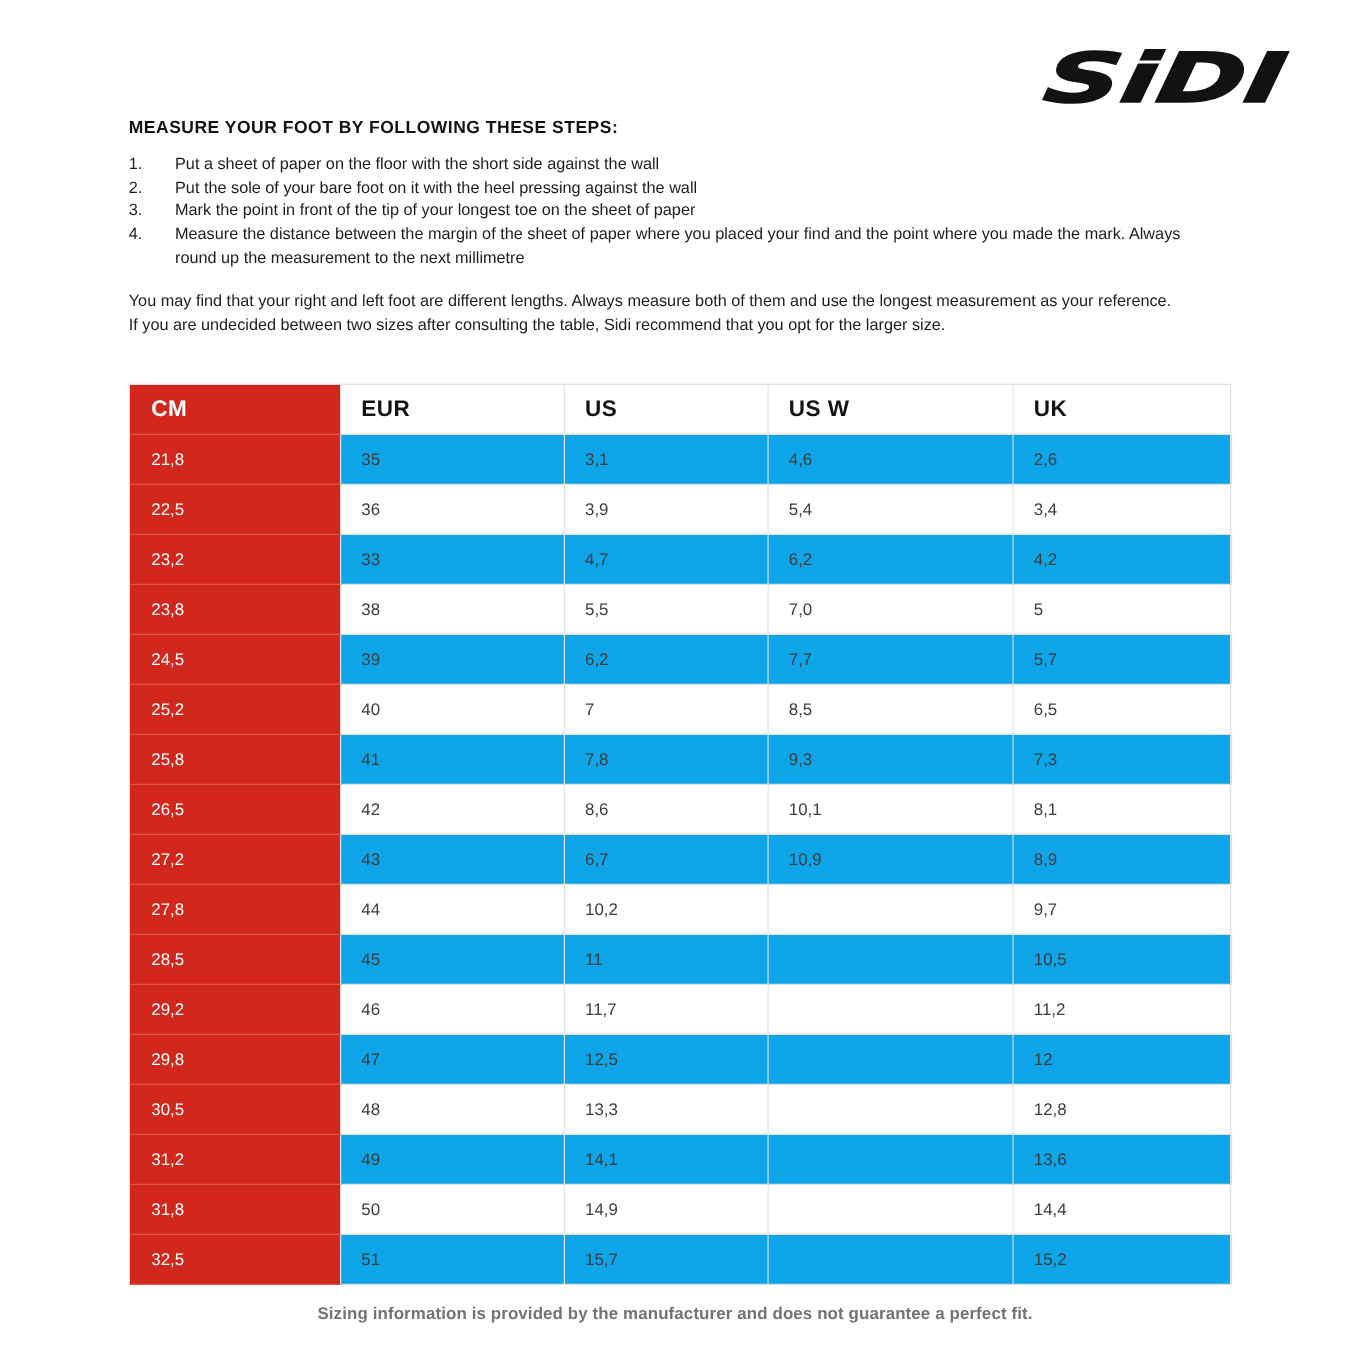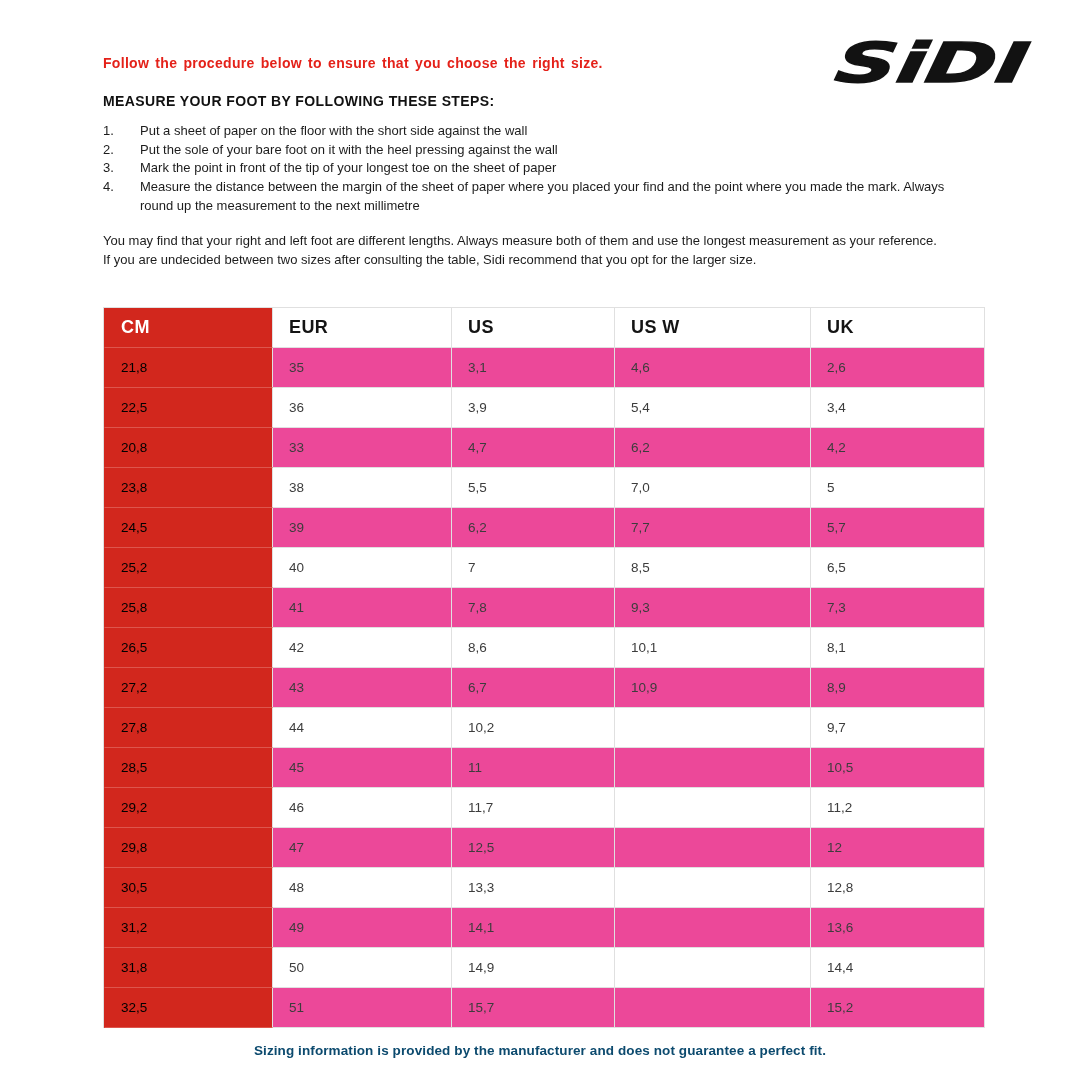--- a/index.html
+++ b/index.html
@@ -57,43 +57,42 @@
     height: 40px; padding: 0 0 0 16px;
     text-align: left; vertical-align: middle;
     border-right: 1px solid #e0e0e0; border-bottom: 1px solid #e0e0e0;
     font-weight: normal; color: #3d3d3d;
     white-space: nowrap; overflow: hidden;
   }
   .size-table th {
     font-weight: bold; color: #141414; letter-spacing: 0.4px;
     background: #ffffff; font-size: 18px;
   }
-  .size-table tbody tr.stripe td { background: #ec4899; }
+  .size-table tbody tr.stripe td { background: #0ea5e9; }
   .size-table tbody tr td { background: #ffffff; }
   .size-table th.red-cell, .size-table td.red-cell {
-    background: #d2271d !important; color: #000000;
+    background: #d2271d !important; color: #ffffff;
     border-right: 1px solid #e0e0e0;
     border-bottom: 1px solid #dd564d;
     border-left: 1px solid #d2271d;
     margin-left: -1px;
   }
   .size-table th.red-cell { color: #ffffff; }
 
   .footer {
     position: absolute; left: 0; top: 1043px; width: 1080px;
     text-align: center; font-size: 13.5px; font-weight: 600;
-    color: #0c4a6e; letter-spacing: 0.1px;
+    color: #737373; letter-spacing: 0.1px;
   }
 </style>
 </head>
 <body>
 
 <div class="page">
 
-  <div class="headline">Follow the procedure below to ensure that you choose the right size.</div>
 
   <div class="logo">
     <svg width="210" height="62" viewBox="0 0 210 62">
       <text x="14" y="50" font-size="55" textLength="192" lengthAdjust="spacingAndGlyphs" transform="skewX(-10)">SiDI</text>
     </svg>
   </div>
 
   <div class="steps-title">MEASURE YOUR FOOT BY FOLLOWING THESE STEPS:</div>
 
   <div class="steps">
@@ -146,21 +145,21 @@
           <td>2,6</td>
         </tr>
         <tr>
           <td class="red-cell">22,5</td>
           <td>36</td>
           <td>3,9</td>
           <td>5,4</td>
           <td>3,4</td>
         </tr>
         <tr class="stripe">
-          <td class="red-cell">20,8</td>
+          <td class="red-cell">23,2</td>
           <td>33</td>
           <td>4,7</td>
           <td>6,2</td>
           <td>4,2</td>
         </tr>
         <tr>
           <td class="red-cell">23,8</td>
           <td>38</td>
           <td>5,5</td>
           <td>7,0</td>

